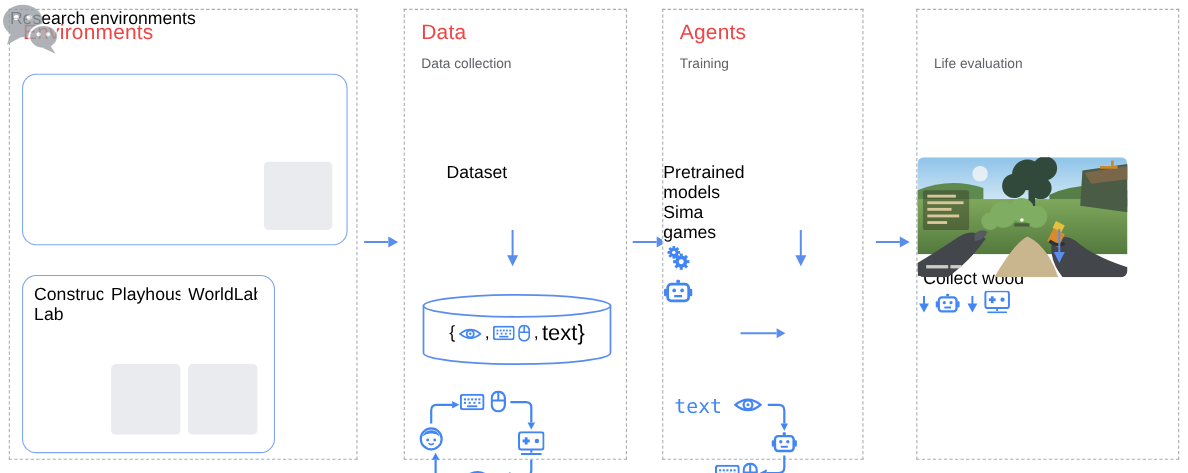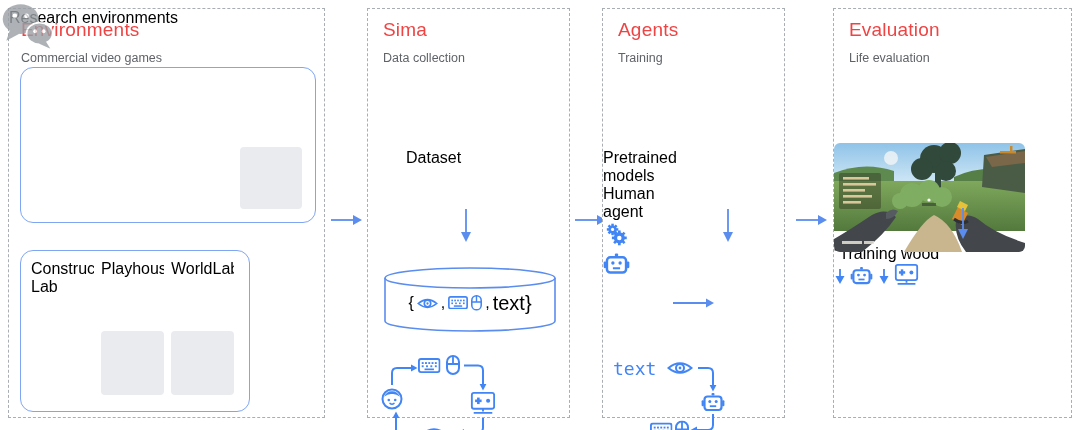--- a/index.html
+++ b/index.html
@@ -148,21 +148,20 @@
           <path d="M51,46 L56,54 L43,48 Z" fill="#9aa0a6"></path>
         </g>
         <circle cx="39" cy="34.5" r="2.1" fill="#fff"></circle>
         <circle cx="48.5" cy="34.5" r="2.1" fill="#fff"></circle>
       </symbol>
     </defs>
   </svg>
 
   <div class="panel" style="left:8px;width:317px;">
     <div class="panel-title">Environments</div>
-    <div class="panel-sub">Commercial video games</div>
 
     <div class="img-box" style="left:11px;top:58px;width:296px;height:156px;"></div>
     <div class="games-grid">
       <div class="tile t-satisfactory">
         <div class="tl">SATISFACTORY</div>
         </div>
       <div class="tile t-teardown">
         <div class="tl"><span>TEARDOWN</span></div>
         </div>
       <div class="tile t-nms">
@@ -203,21 +202,21 @@
       <div class="tile t-blank"></div>
     </div>
   </div>
 
   <svg class="flow-arrow" style="position:absolute;left:331px;top:213px;" width="32" height="14">
     <path d="M0,7 H22" stroke="#5b8def" stroke-width="1.8" fill="none"></path>
       <polygon points="22,2 31,7 22,12" fill="#5b8def"></polygon>
   </svg>
 
   <div class="panel" style="left:367px;width:203px;">
-    <div class="panel-title" style="left:15px;">Sima</div>
+    <div class="panel-title" style="left:15px;">Data</div>
     <div class="panel-sub" style="left:15px;text-align:right;">Data collection</div>
 
     <div class="stack" style="left:15px;top:62px;width:155px;height:140px;">
       <div class="layer" style="left:0;top:21px;width:127px;height:111px;"></div>
       <div class="layer" style="left:8.5px;top:14px;width:127px;height:111px;"></div>
       <div class="layer" style="left:17px;top:7px;width:127px;height:111px;"></div>
       <div class="layer front" style="left:25.5px;top:0;width:127px;height:111px;">
         <svg width="127" height="111" viewBox="0 0 127 111">
           <use href="#i-face" x="13" y="46" width="22" height="22"></use>
           <path d="M24,43 V31 Q24,26 29,26 H43" fill="none" stroke="#4285f4" stroke-width="2"></path>
@@ -293,21 +292,21 @@
         </svg>
       </div>
     </div>
 
     <svg style="position:absolute;left:118px;top:200px;" width="14" height="34">
       <path d="M7,0 V24" stroke="#5b8def" stroke-width="1.8" fill="none"></path>
         <polygon points="2,23 7,33 12,23" fill="#5b8def"></polygon>
     </svg>
 
     <div class="lbl" style="left:15px;top:232px;width:78px;">Pretrained models</div>
-    <div class="lbl" style="left:125px;top:232px;width:50px;">Human agent</div>
+    <div class="lbl" style="left:125px;top:232px;width:50px;">Sima games</div>
 
     <div class="sq-box" style="left:15px;top:270px;">
       <svg width="27" height="27" viewBox="0 0 24 24">
           <use href="#i-gears"></use>
         </svg>
     </div>
     <svg style="position:absolute;left:70px;top:288px;" width="42" height="12">
       <path d="M0,6 H33" stroke="#5b8def" stroke-width="1.8" fill="none"></path>
         <polygon points="33,1.5 41,6 33,10.5" fill="#5b8def"></polygon>
     </svg>
@@ -317,29 +316,28 @@
         </svg>
     </div>
   </div>
 
   <svg style="position:absolute;left:796px;top:213px;" width="32" height="14">
     <path d="M0,7 H22" stroke="#5b8def" stroke-width="1.8" fill="none"></path>
       <polygon points="22,2 31,7 22,12" fill="#5b8def"></polygon>
   </svg>
 
   <div class="panel" style="left:833px;width:239px;">
-    <div class="panel-title" style="left:15px;">Evaluation</div>
     <div class="panel-sub" style="left:15px;">Life evaluation</div>
 
     <div class="stack" style="left:14px;top:62px;width:216px;height:134px;">
       <div class="layer" style="left:0;top:14px;width:199px;height:118px;"></div>
       <div class="layer" style="left:8px;top:7px;width:199px;height:118px;"></div>
       <div class="layer front" style="left:16px;top:0;width:199px;height:118px;">
         <div class="eval-col" style="left:0;right:0;top:13px;">
-          <div class="badge" style="position:static;width:126px;">“Training wood”</div>
+          <div class="badge" style="position:static;width:126px;">“Collect wood”</div>
           <svg width="12" height="16" style="margin-top:2px;">
             <path d="M6,0 V8" stroke="#4285f4" stroke-width="1.8" fill="none"></path>
               <polygon points="1.5,7 6,15 10.5,7" fill="#4285f4"></polygon>
           </svg>
           <svg width="23" height="19" viewBox="0 0 24 20" style="margin-top:1px;">
               <use href="#i-robot"></use>
             </svg>
           <svg width="12" height="16" style="margin-top:2px;">
             <path d="M6,0 V8" stroke="#4285f4" stroke-width="1.8" fill="none"></path>
               <polygon points="1.5,7 6,15 10.5,7" fill="#4285f4"></polygon>

